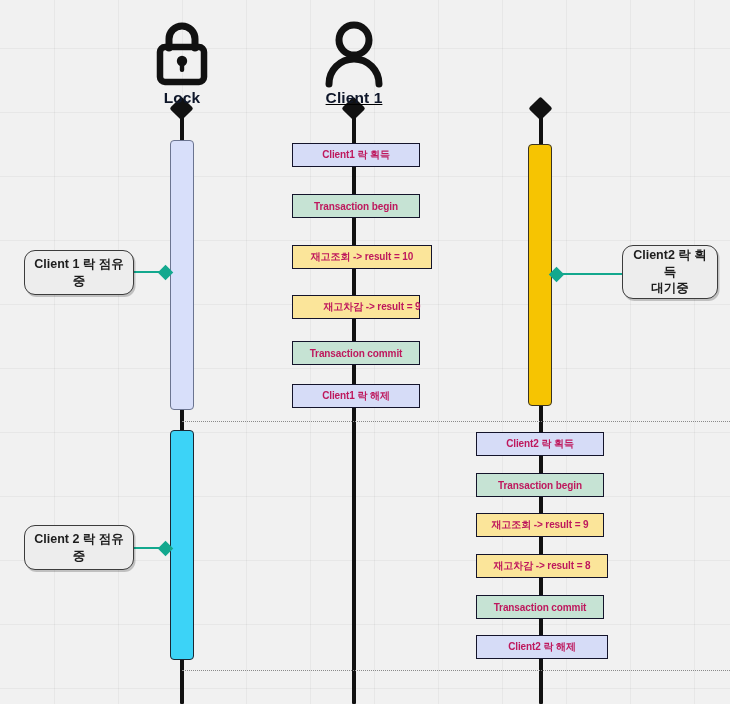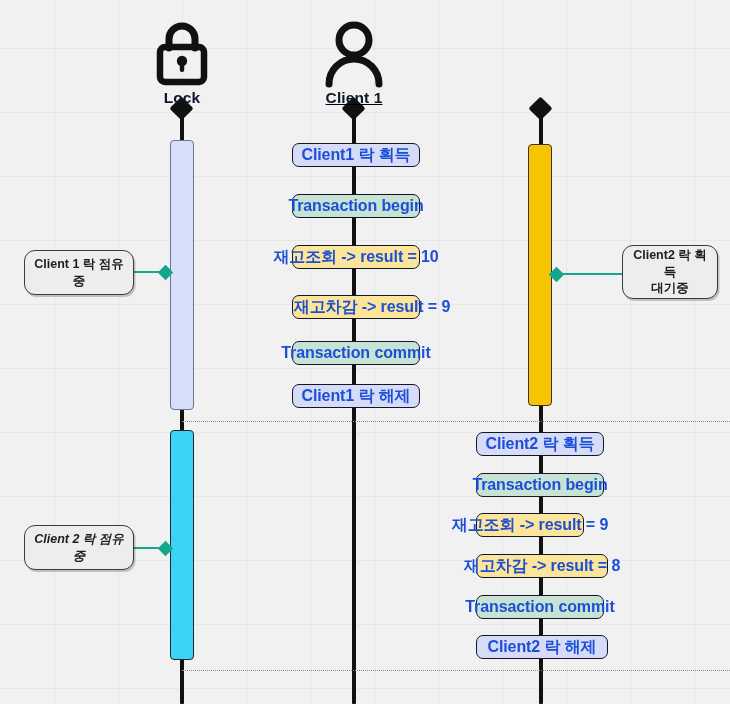--- a/index.html
+++ b/index.html
@@ -76,27 +76,27 @@
   }
   .act-lavender { background: #d8dffa; border-color: #6b7490; }
   .act-cyan     { background: #3cd3f7; border-color: #1b2733; }
   .act-amber    { background: #f6c402; border-color: #3a3320; }
 
   
   .msgbox {
     position: absolute;
     box-sizing: border-box;
     border: 1.7px solid #14142b;
-    border-radius: 7px;
+    border-radius: 0;
     display: flex;
     align-items: center;
     justify-content: center;
-    font-size: 16px;
+    font-size: 10px;
     font-weight: bold;
-    color: #1d4ed8;
+    color: #be185d;
     white-space: nowrap;
     letter-spacing: -0.1px;
     height: 24px;
   }
   .mb-lavender { background: #d6dcf7; }
   .mb-mint     { background: #c6e3d4; }
   .mb-amber    { background: #fbe59a; }
 
   
   .note {
@@ -172,40 +172,40 @@
 
   <div class="activation act-lavender" style="left:170px; top:140px; width:24px; height:270px;"></div>
   <div class="activation act-cyan" style="left:170px; top:430px; width:24px; height:230px;"></div>
   <div class="activation act-amber" style="left:528px; top:144px; width:24px; height:262px;"></div>
 
   <div class="sep" style="left:182px; top:421px; width:548px;"></div>
   <div class="sep" style="left:182px; top:670px; width:548px;"></div>
 
   <div class="msgbox mb-lavender" style="left:292px; top:143px; width:128px;">Client1 락 획득</div>
   <div class="msgbox mb-mint" style="left:292px; top:194px; width:128px;">Transaction begin</div>
-  <div class="msgbox mb-amber" style="left:292px; top:245px; width:128px;">재고조회 -&gt; result = 10</div>
+  <div class="msgbox mb-amber" style="left:292px; top:245px; width:140px;">재고조회 -&gt; result = 10</div>
   <div class="msgbox mb-amber" style="left:292px; top:295px; width:128px;padding-left:32px;">재고차감 -&gt; result = 9</div>
   <div class="msgbox mb-mint" style="left:292px; top:341px; width:128px;">Transaction commit</div>
   <div class="msgbox mb-lavender" style="left:292px; top:384px; width:128px;">Client1 락 해제</div>
 
   <div class="msgbox mb-lavender" style="left:476px; top:432px; width:128px;">Client2 락 획득</div>
   <div class="msgbox mb-mint" style="left:476px; top:473px; width:128px;">Transaction begin</div>
-  <div class="msgbox mb-amber" style="left:476px; top:513px; width:108px;">재고조회 -&gt; result = 9</div>
+  <div class="msgbox mb-amber" style="left:476px; top:513px; width:128px;">재고조회 -&gt; result = 9</div>
   <div class="msgbox mb-amber" style="left:476px; top:554px; width:132px;">재고차감 -&gt; result = 8</div>
   <div class="msgbox mb-mint" style="left:476px; top:595px; width:128px;">Transaction commit</div>
   <div class="msgbox mb-lavender" style="left:476px; top:635px; width:132px;">Client2 락 해제</div>
 
   <div class="connector" style="left:133px; top:271px; width:38px;"></div>
   <div class="conn-dot" style="left:160px; top:267px;"></div>
   <div class="note" style="left:24px; top:250px; width:110px; height:45px;">Client 1 락 점유중</div>
 
   <div class="connector" style="left:559px; top:273px; width:66px;"></div>
   <div class="conn-dot" style="left:551px; top:269px;"></div>
   <div class="note" style="left:622px; top:245px; width:96px; height:54px; flex-direction:column;">
     <span>Client2 락 획득</span>
     <span>대기중</span>
   </div>
 
   <div class="connector" style="left:133px; top:547px; width:38px;"></div>
   <div class="conn-dot" style="left:160px; top:543px;"></div>
-  <div class="note" style="left:24px; top:525px; width:110px; height:45px;font-style:italic;">Client 2 락 점유중</div>
+  <div class="note" style="left:24px; top:525px; width:110px; height:45px;">Client 2 락 점유중</div>
 
 </div>
 
 </body></html>

